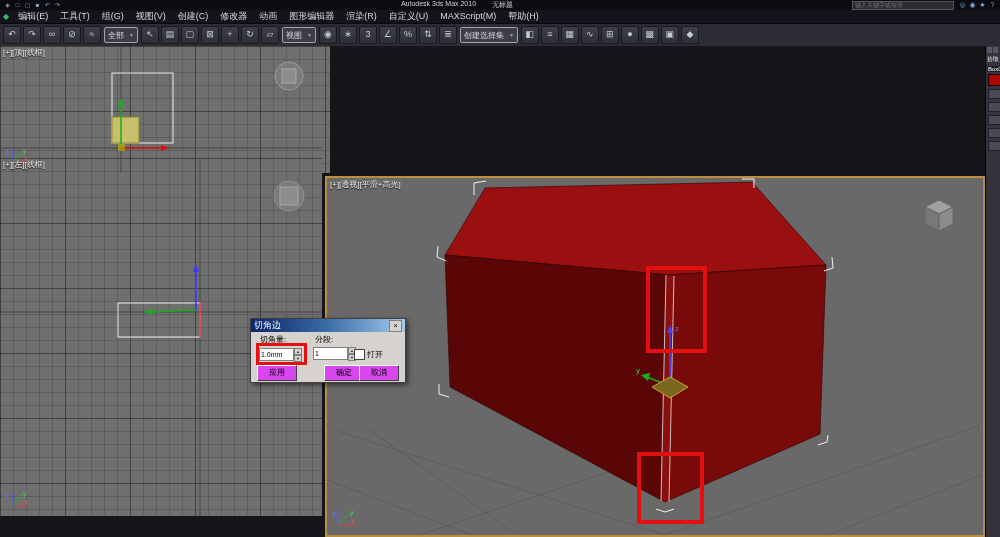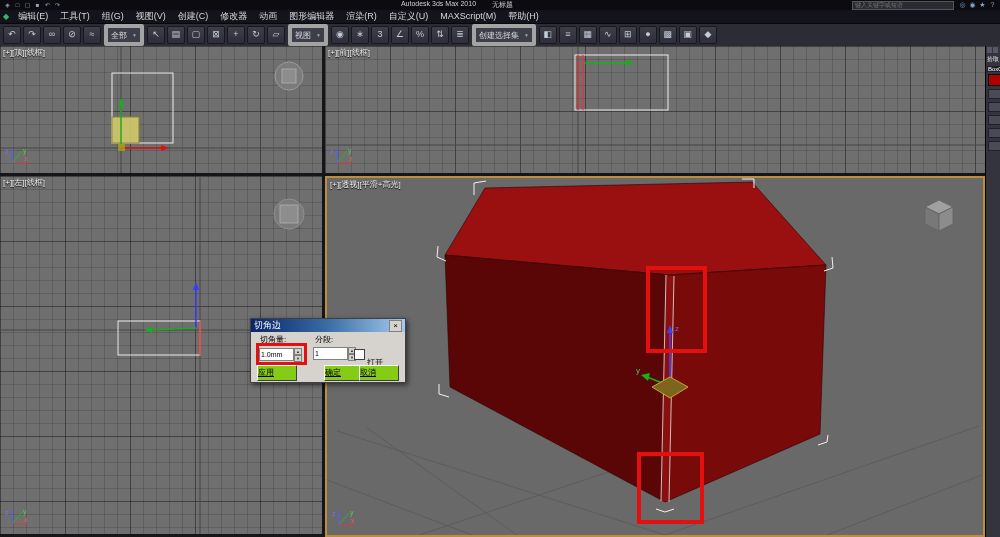--- a/index.html
+++ b/index.html
@@ -20,37 +20,37 @@
   .menubar{height:13px;background:#13131b;display:flex;align-items:center;font-size:9px;color:#d8d8d8;padding-left:3px;}
   .menu-logo{font-size:8px;color:#3fae6a;margin-right:3px;}
   .menu-item{padding:0 6px;line-height:13px;white-space:nowrap;cursor:default;}
 
   
   .toolbar{height:22px;background:#2c2c35;border-top:1px solid #07070c;border-bottom:1px solid #07070c;
            display:flex;align-items:center;padding:0 3px;gap:3px;}
   .tb-group{display:flex;gap:2px;align-items:center;}
   .tb-icon{width:16px;height:16px;background:linear-gradient(#3e3e49,#2f2f39);border:1px solid #181820;
            color:#c4ccd8;font-size:9px;line-height:14px;text-align:center;border-radius:2px;}
-  .tb-combo{height:14px;background:#3e3e49;border:4px solid #a3a3a3;color:#d6d6de;font-size:8px;
+  .tb-combo{height:14px;background:#3e3e49;border:1px solid #a3a3a3;color:#d6d6de;font-size:8px;
             display:flex;align-items:center;padding:0 3px;gap:5px;border-radius:2px;white-space:nowrap;}
   .caret{font-size:5px;color:#9aa;}
 
   
   .workspace{position:absolute;top:46px;left:0;width:1000px;height:491px;background:#15151a;}
   .vp{position:absolute;overflow:hidden;}
   .vp.ortho{background-color:#6f6f6f;
     background-image:
       linear-gradient(to right, rgba(0,0,0,.14) 1px, transparent 1px),
       linear-gradient(to bottom, rgba(0,0,0,.14) 1px, transparent 1px),
       linear-gradient(to right, rgba(0,0,0,.30) 1px, transparent 1px),
       linear-gradient(to bottom, rgba(0,0,0,.30) 1px, transparent 1px);
     background-size:13px 13px,13px 13px,65px 65px,65px 65px;}
-  .vp-top{left:0;top:0;width:322px;height:127px;}
+  .vp-top{left:0;top:0;width:322px;height:127px;padding-left:8px;}
   .vp-front{left:325px;top:0;width:660px;height:127px;}
-  .vp-left{left:0;top:130px;width:322px;height:358px;}
+  .vp-left{left:0;top:112px;width:322px;height:358px;}
   .vp-persp{left:325px;top:130px;width:660px;height:361px;background:#696969;
             border:2px solid #bd8d3d;box-sizing:border-box;}
   .vp-label{position:absolute;top:1px;left:3px;font-size:8px;color:#efefef;z-index:3;text-shadow:0 1px 1px #000;}
   .overlay{position:absolute;left:0;top:0;z-index:1;}
   .tripod{position:absolute;left:2px;bottom:2px;z-index:2;}
 
   
   .cmdpanel{position:absolute;left:985px;top:0;width:15px;height:491px;background:#34343e;
             border-left:1px solid #000;color:#ddd;overflow:hidden;}
   .cp-tabs{display:flex;gap:1px;padding:1px;}
@@ -73,23 +73,23 @@
   .seg-label{left:64px;top:2px;text-align:center;}
   .annot{position:absolute;left:5px;top:11px;width:51px;height:22px;border:3px solid #e41010;
          box-sizing:border-box;display:flex;align-items:center;background:#d6d3ce;}
   .spin-field{display:flex;height:13px;align-items:stretch;}
   .spin-input{width:31px;background:#fff;border:1px solid #808080;font-size:7px;line-height:11px;
               padding:0 1px;color:#000;overflow:hidden;white-space:nowrap;}
   .spinner{width:8px;display:flex;flex-direction:column;}
   .spin-btn{flex:1;background:#d6d3ce;border:1px solid #808080;font-size:4px;line-height:5px;text-align:center;color:#333;}
   .seg-wrap{position:absolute;left:62px;top:15px;}
   .chk{position:absolute;left:103px;top:17px;width:9px;height:9px;background:#fff;border:1px solid #404040;}
-  .chk-label{position:absolute;left:116px;top:17px;font-size:8px;margin-top:8px;}
-  .dlg-btn{position:absolute;top:33px;width:38px;height:14px;background:#84cc16;
-           border:1px solid;border-color:#fff #404040 #404040 #fff;font-size:8px;text-align:left;line-height:13px;text-decoration:underline;}
+  .chk-label{position:absolute;left:116px;top:17px;font-size:8px;}
+  .dlg-btn{position:absolute;top:33px;width:38px;height:14px;background:#d946ef;
+           border:1px solid;border-color:#fff #404040 #404040 #fff;font-size:8px;text-align:center;line-height:13px;}
   .btn-apply{left:6px;}.btn-ok{left:57px;margin-left:16px;}.btn-cancel{left:108px;}
 </style>
 </head>
 <body>
 
 <div class="app">
 
   <div class="titlebar">
     <div class="qat">
 
@@ -211,40 +211,20 @@
       <svg class="tripod" width="30" height="26" viewBox="0 0 30 26">
         <line x1="10" y1="18" x2="26" y2="18" stroke="#d04040"></line>
           <line x1="10" y1="18" x2="20" y2="6" stroke="#30b030"></line>
           <line x1="10" y1="18" x2="10" y2="4" stroke="#5060ff"></line>
         <text x="22" y="16" font-size="7" fill="#e06060">x</text>
         <text x="21" y="8" font-size="7" fill="#58c858">y</text>
         <text x="3" y="9" font-size="7" fill="#7070ff">z</text>
       </svg>
     </div>
 
-    <div class="vp ortho vp-front">
-      <span class="vp-label">[+][前][线框]</span>
-      <svg class="overlay" width="660" height="127" viewBox="0 0 660 127">
-        <line x1="253" y1="0" x2="253" y2="127" stroke="#474747"></line>
-        <line x1="0" y1="99" x2="660" y2="99" stroke="#474747"></line>
-        <rect x="250" y="9" width="93" height="55" fill="none" stroke="#ededed"></rect>
-        <line x1="253" y1="9" x2="253" y2="64" stroke="#f03030" stroke-width="1.4"></line>
-        <line x1="258" y1="9" x2="258" y2="64" stroke="#f03030" stroke-width="1.2"></line>
-        <line x1="259" y1="17" x2="303" y2="17" stroke="#18b018" stroke-width="1.5"></line>
-        <polygon points="309,17 301,14 301,20" fill="#18b018"></polygon>
-      </svg>
-      <svg class="tripod" width="30" height="26" viewBox="0 0 30 26">
-        <line x1="10" y1="18" x2="26" y2="18" stroke="#d04040"></line>
-          <line x1="10" y1="18" x2="20" y2="6" stroke="#30b030"></line>
-          <line x1="10" y1="18" x2="10" y2="4" stroke="#5060ff"></line>
-        <text x="22" y="16" font-size="7" fill="#e06060">x</text>
-        <text x="21" y="8" font-size="7" fill="#58c858">y</text>
-        <text x="3" y="9" font-size="7" fill="#7070ff">z</text>
-      </svg>
-    </div>
 
     <div class="vp ortho vp-left">
       <span class="vp-label">[+][左][线框]</span>
       <svg class="overlay" width="322" height="361" viewBox="0 0 322 361">
         <line x1="200" y1="0" x2="200" y2="361" stroke="#474747"></line>
         <line x1="0" y1="154" x2="322" y2="154" stroke="#474747"></line>
         <rect x="118" y="145" width="82" height="34" fill="none" stroke="#ededed"></rect>
         <line x1="200" y1="145" x2="200" y2="179" stroke="#f03030" stroke-width="1.4"></line>
         <line x1="196" y1="152" x2="196" y2="112" stroke="#3a3aff" stroke-width="1.5"></line>
         <polygon points="196,106 193,114 199,114" fill="#3a3aff"></polygon>

